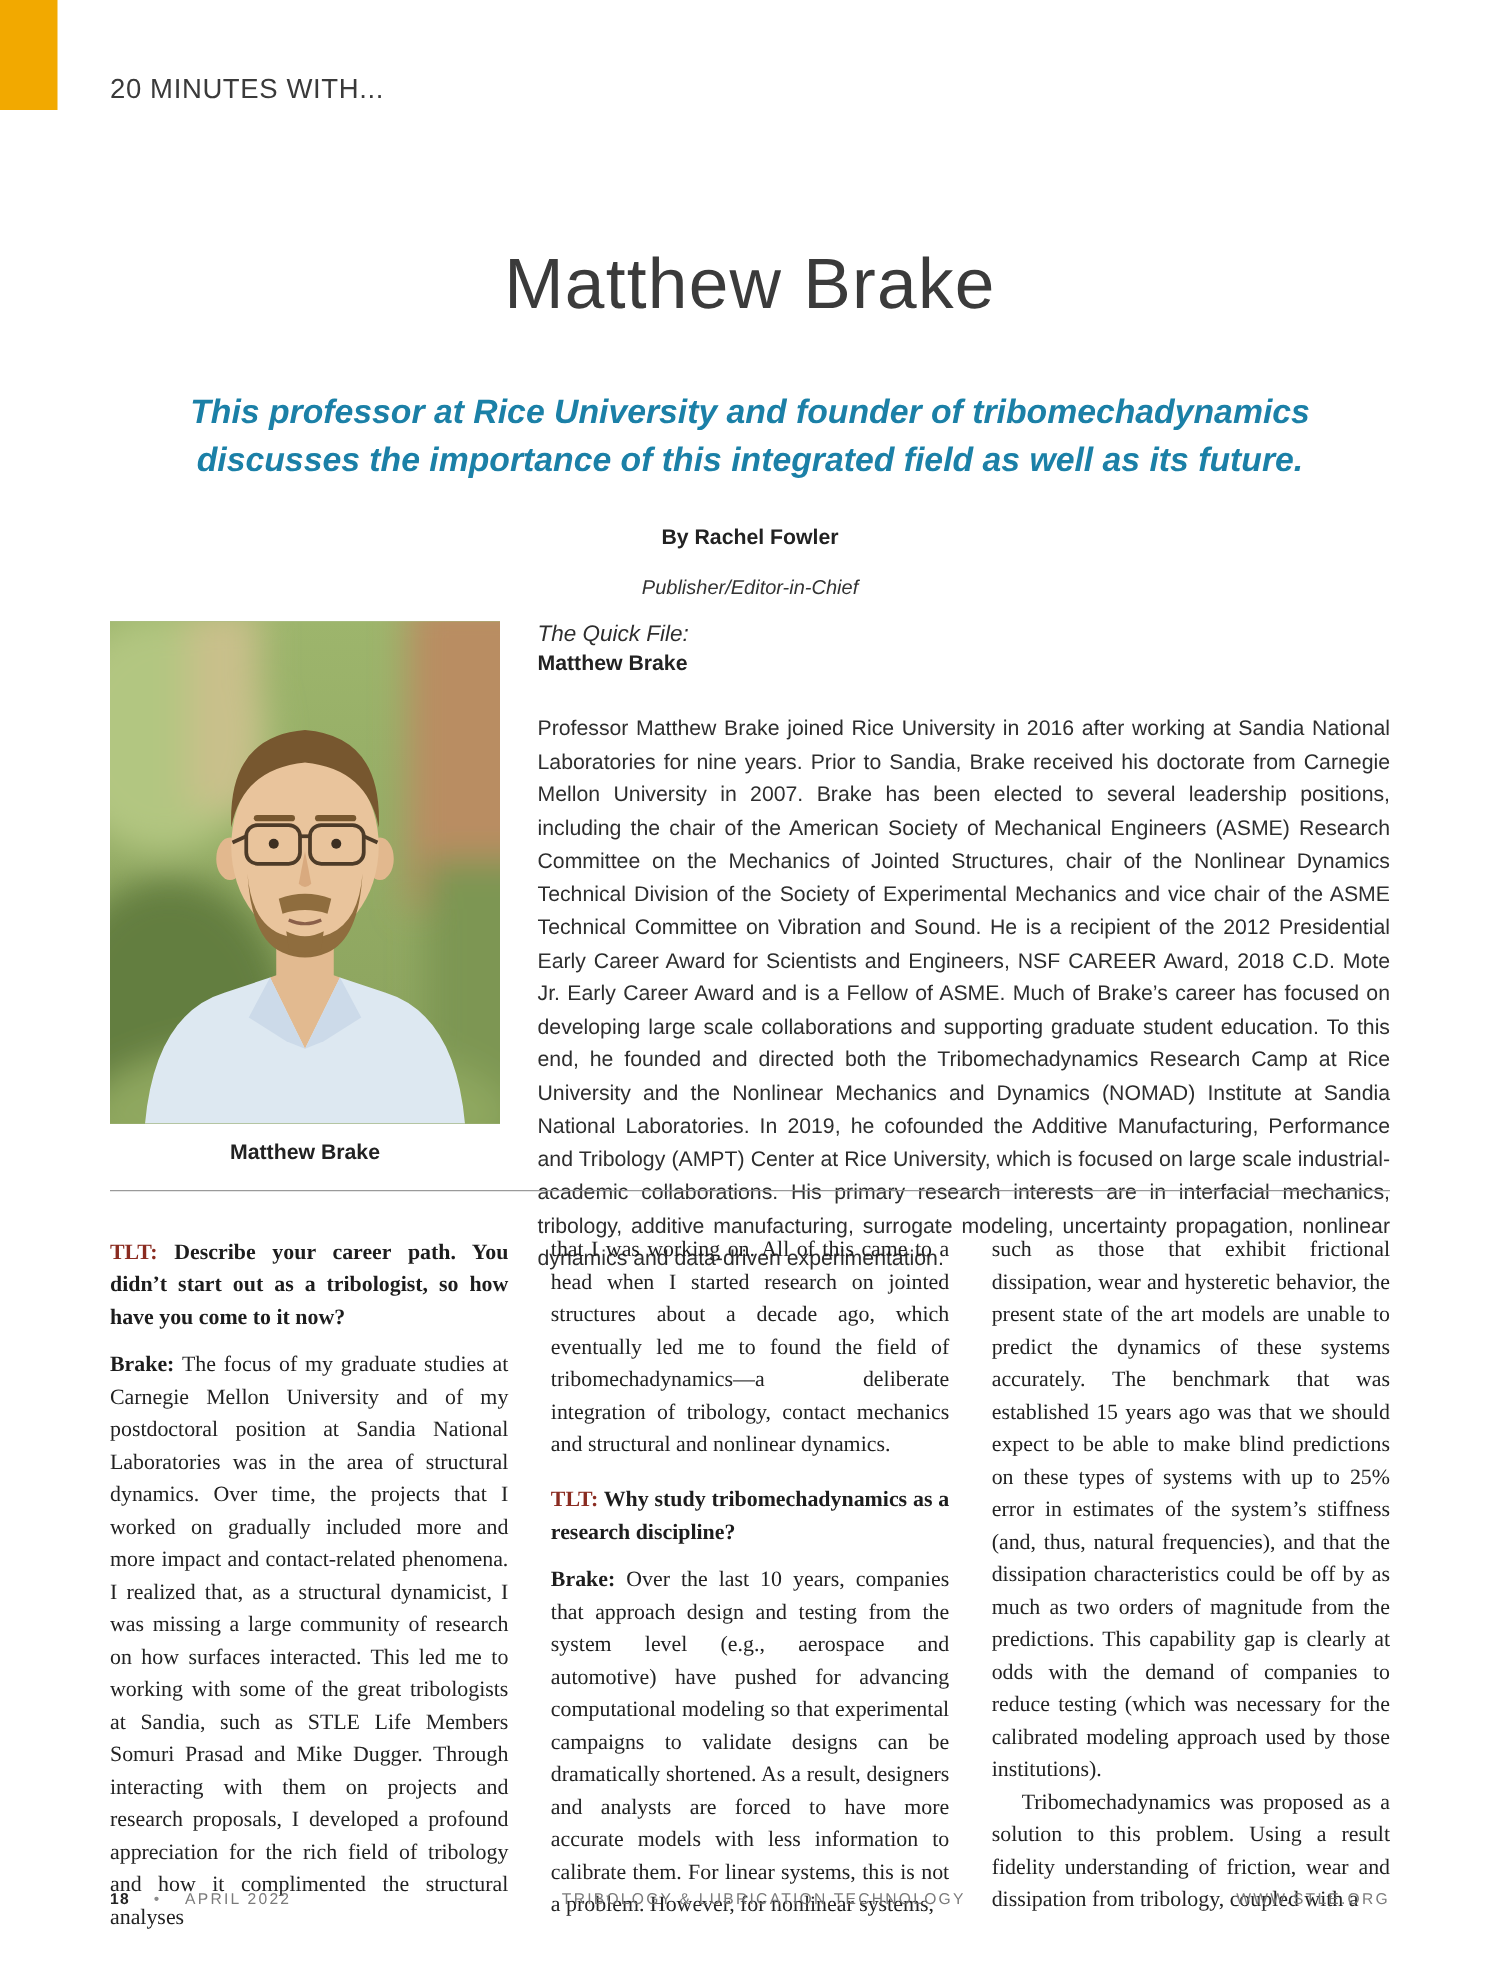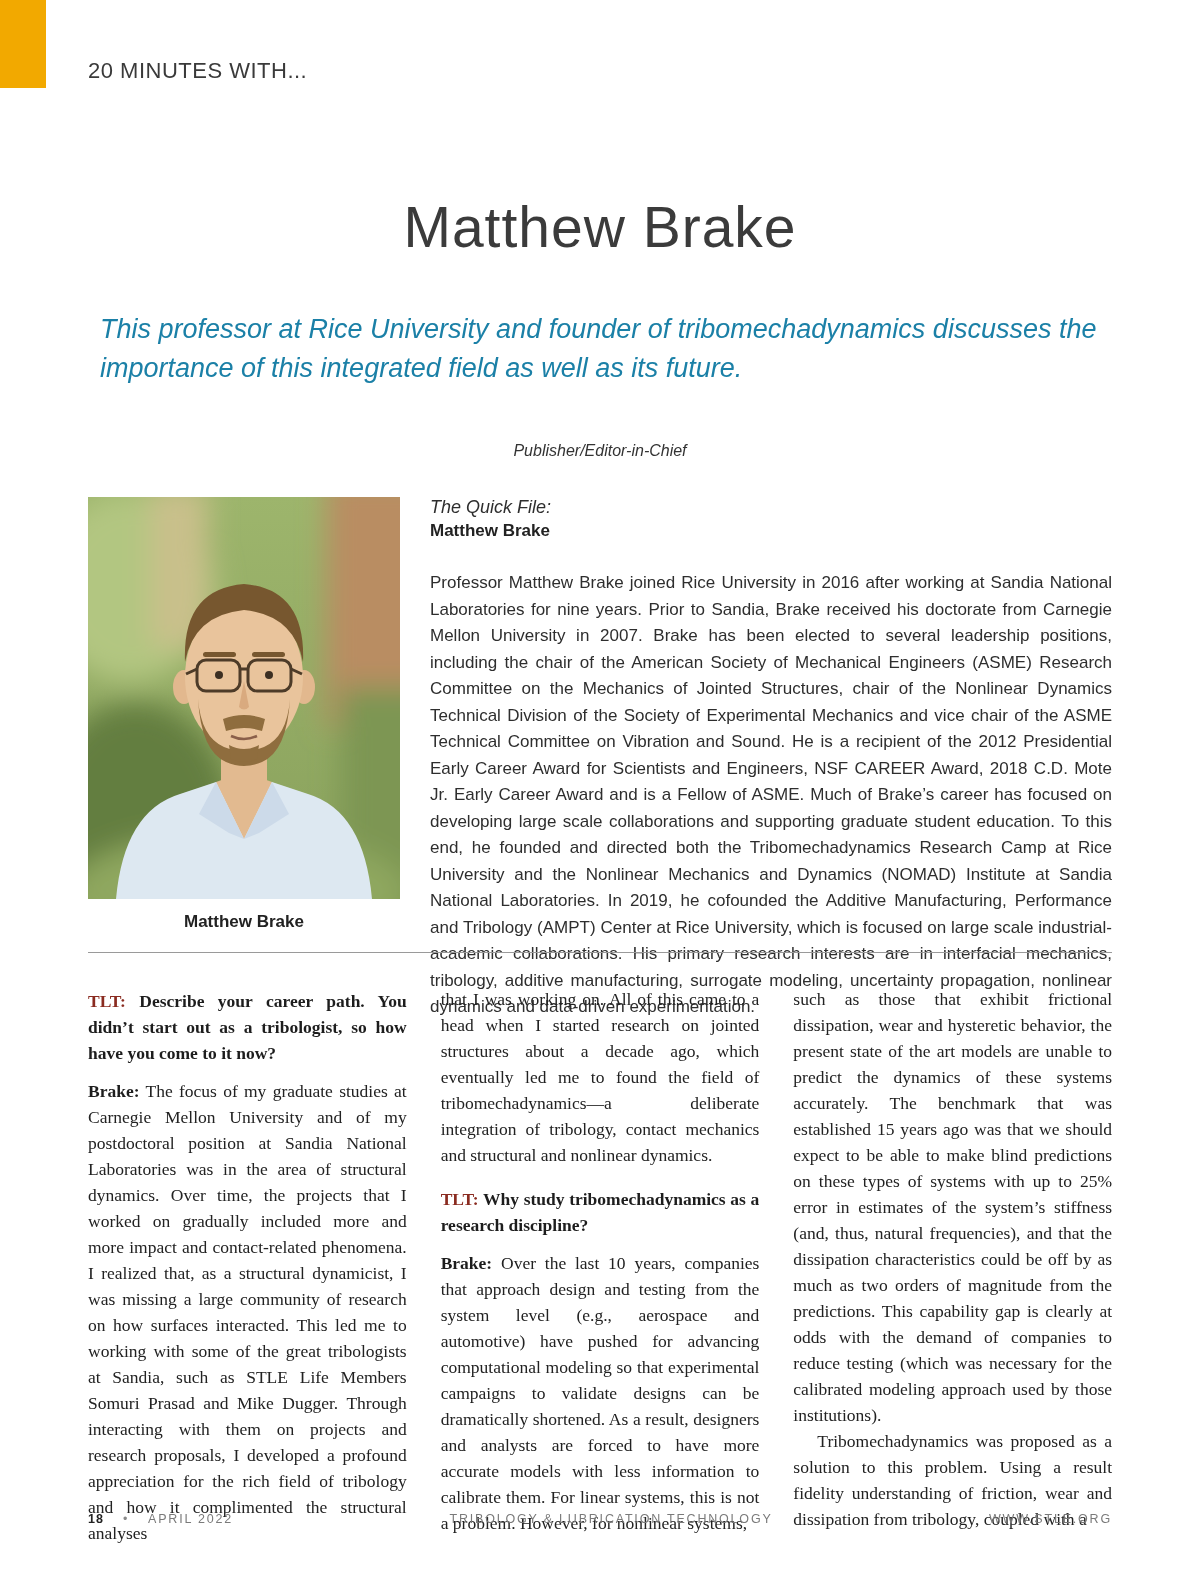--- a/index.html
+++ b/index.html
@@ -19,23 +19,23 @@
   }
   .section-label {
     position:absolute; left:88px; top:58px;
     font-size:22px; letter-spacing:0.5px; color:#3a3a3a;
   }
   .page-title {
     position:absolute; top:194px; left:0; right:0; text-align:center;
     font-size:57px; font-weight:300; color:#3b3b3b; letter-spacing:1px;
   }
   .subtitle {
-    position:absolute; top:310px; left:100px; right:100px; text-align:left;
+    position:absolute; top:310px; left:100px; right:100px; text-align:center;
     font-style:italic; font-size:27px; line-height:1.45;
-    color:var(--subtitle-blue, #1B80A7); font-weight:400;
+    color:var(--subtitle-blue, #1B80A7); font-weight:700;
   }
   .byline-block { position:absolute; top:420px; left:0; right:0; text-align:center; }
   .byline-name { font-weight:700; font-size:17px; color:#222; }
   .byline-role { font-style:italic; font-size:16px; color:#333; margin-top:22px; }
 
   .profile-row {
     position:absolute; top:497px; left:88px; right:88px;
     display:flex; gap:30px; align-items:flex-start;
   }
   .photo-figure { flex:0 0 312px; width:312px; }
@@ -88,20 +88,21 @@
 
   <div class="corner-square"></div>
 
   <div class="section-label">20 MINUTES WITH...</div>
 
   <h1 class="page-title">Matthew Brake</h1>
 
   <p class="subtitle">This professor at Rice University and founder of tribomechadynamics discusses the importance of this integrated field as well as its future.</p>
 
   <div class="byline-block">
+    <div class="byline-name">By Rachel Fowler</div>
     <div class="byline-role">Publisher/Editor-in-Chief</div>
   </div>
 
   <div class="profile-row">
 
     <figure class="photo-figure">
       <div class="photo">
         <svg viewBox="0 0 312 402" xmlns="http://www.w3.org/2000/svg" preserveAspectRatio="none">
           <defs>
             <filter id="pblur" x="-40%" y="-40%" width="180%" height="180%">

